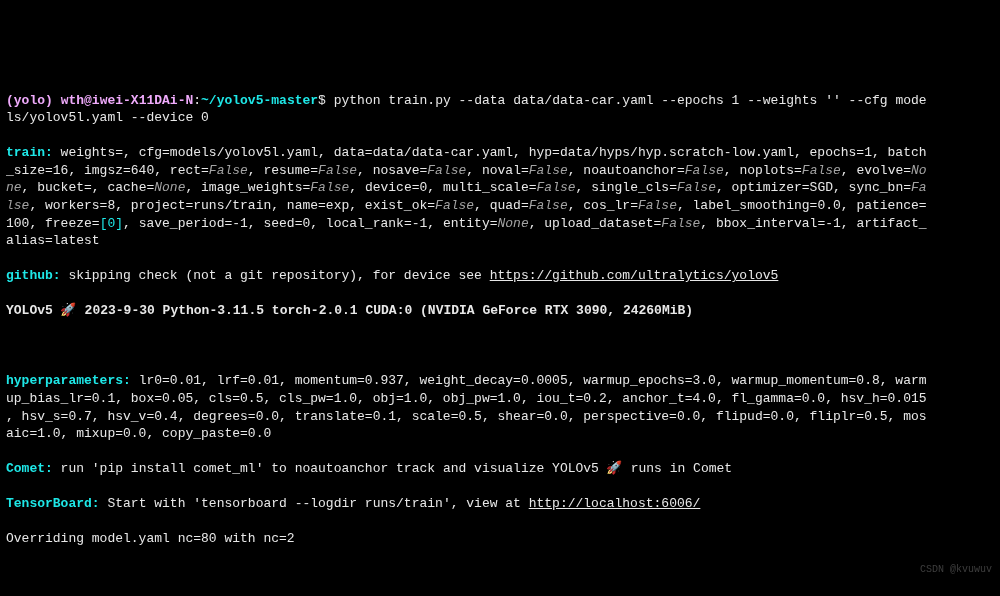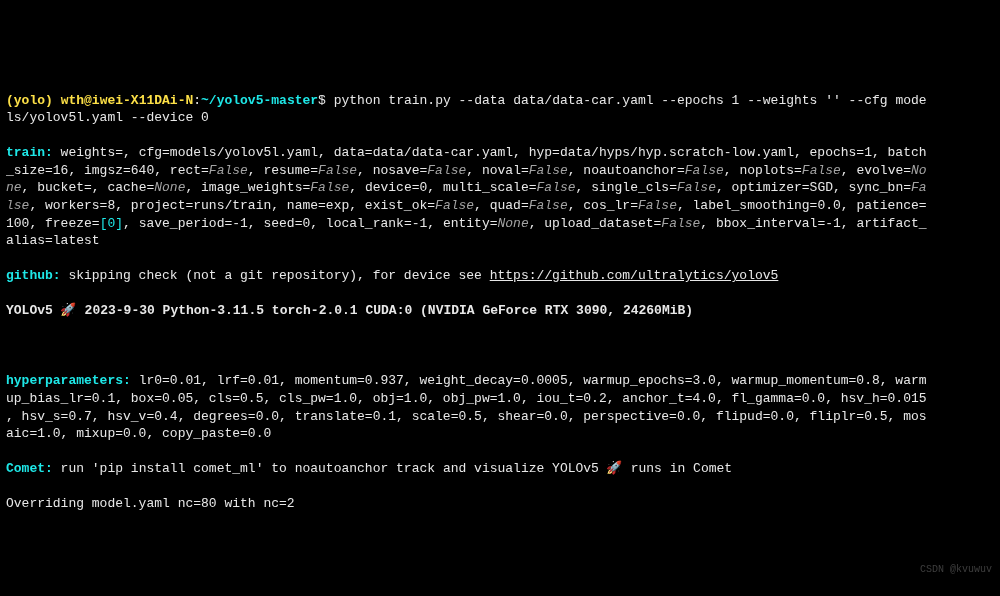--- a/index.html
+++ b/index.html
@@ -8,21 +8,21 @@
       color: #d0d0d0;
       font-family: 'Consolas', 'Monaco', 'Courier New', monospace;
       font-size: 13px;
       line-height: 1.35;
       padding: 4px 6px;
       white-space: pre;
       overflow: hidden;
       width: 1000px;
       height: 596px;
     }
-    .green { color: #fde047; font-weight: bold; }
+    .green { color: #f0abfc; font-weight: bold; }
     .cyan { color: #1ee7e7; margin-top: 41px; }
     .white { color: #e8e8e8; }
     .magenta { color: #a3a3a3; font-style: italic; }
     .bold { font-weight: bold; }
     .underline { text-decoration: underline; }
     .watermark-right {
       position: absolute;
       bottom: 20px;
       right: 8px;
       color: #666;
@@ -46,20 +46,21 @@
 100, freeze=</span><span class="cyan">[0]</span><span class="white">, save_period=-1, seed=0, local_rank=-1, entity=</span><span class="magenta">None</span><span class="white">, upload_dataset=</span><span class="magenta">False</span><span class="white">, bbox_interval=-1, artifact_
 alias=latest</span></span>
 <span class="line"><span class="cyan bold">github:</span><span class="white"> skipping check (not a git repository), for device see </span><span class="white underline">https://github.com/ultralytics/yolov5</span></span>
 <span class="line white bold">YOLOv5 🚀 2023-9-30 Python-3.11.5 torch-2.0.1 CUDA:0 (NVIDIA GeForce RTX 3090, 24260MiB)</span>
 <span class="line"> </span>
 <span class="line"><span class="cyan bold">hyperparameters:</span><span class="white"> lr0=0.01, lrf=0.01, momentum=0.937, weight_decay=0.0005, warmup_epochs=3.0, warmup_momentum=0.8, warm
 up_bias_lr=0.1, box=0.05, cls=0.5, cls_pw=1.0, obj=1.0, obj_pw=1.0, iou_t=0.2, anchor_t=4.0, fl_gamma=0.0, hsv_h=0.015
 , hsv_s=0.7, hsv_v=0.4, degrees=0.0, translate=0.1, scale=0.5, shear=0.0, perspective=0.0, flipud=0.0, fliplr=0.5, mos
 aic=1.0, mixup=0.0, copy_paste=0.0</span></span>
 <span class="line"><span class="cyan bold">Comet:</span><span class="white"> run 'pip install comet_ml' to noautoanchor track and visualize YOLOv5 🚀 runs in Comet</span></span>
+<span class="line"><span class="cyan bold">TensorBoard:</span><span class="white"> Start with 'tensorboard --logdir runs/train', view at </span><span class="white underline">http://localhost:6006/</span></span>
 <span class="line white">Overriding model.yaml nc=80 with nc=2</span>
 <span class="line"> </span>
 
 
 </div>
 
 <div class="watermark-right">CSDN @kvuwuv</div>
 
 
 

